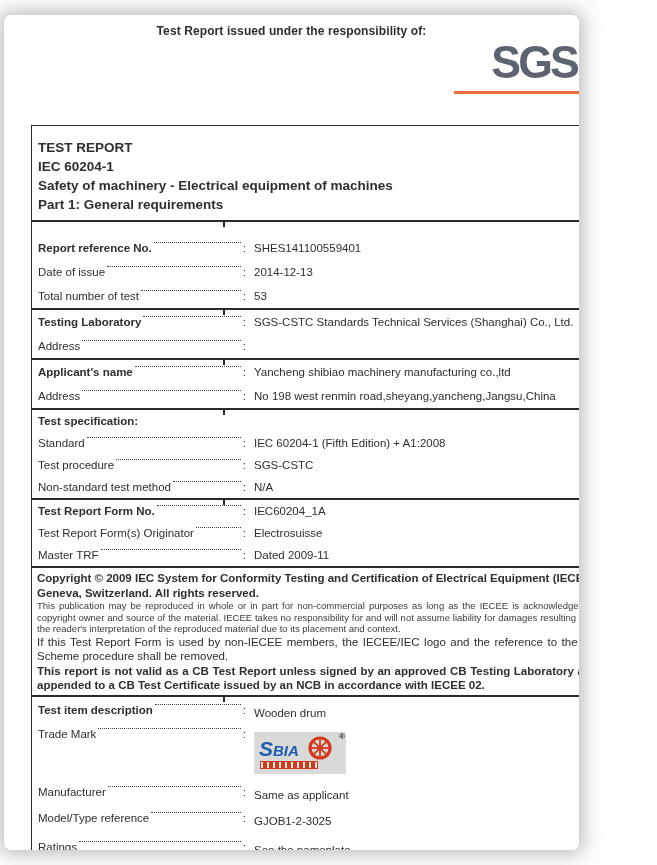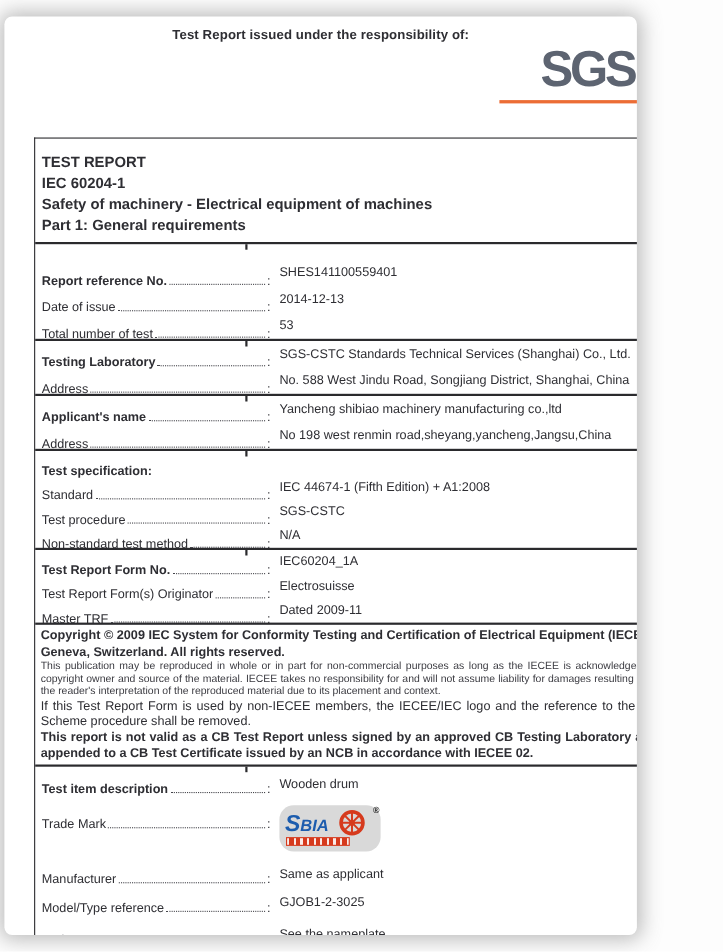--- a/index.html
+++ b/index.html
@@ -43,38 +43,37 @@
     content:"";position:absolute;left:191px;top:0;width:1.6px;height:5px;
     background:var(--line,#2a2a2d);
   }
   .g1{padding-top:14px;}
   .row{display:flex;align-items:center;height:24px;padding-left:6px;font-size:11.5px;box-sizing:border-box;}
   .g4 .row,.g5 .row{height:22px;}
   .g6 .row{height:26px;}
   .g6 .row.tall{height:56px;align-items:flex-start;padding-top:5px;}
   .g6 .row.r3{height:27px;}
   .g6 .row.r4{height:30px;}
-  .lbl{width:208px;display:flex;align-items:flex-end;flex-shrink:0;margin-top:16px;}
+  .lbl{width:208px;display:flex;align-items:flex-start;flex-shrink:0;}
   .lbl .t{white-space:nowrap;}
   .lbl.bold .t{font-weight:bold;}
   .lead{flex:1;min-width:6px;border-bottom:1.5px dotted #45454b;margin:0 1px 3px 2px;}
   .colon{margin-left:1px;}
   .val{padding-left:8px;white-space:nowrap;}
   .g6 .val{transform:translateY(3px);}
   
   .copyright{padding:3px 5px 2px 5px;}
   .copyright p{margin:0;text-align:justify;}
   .c-bold{font-size:11.5px;font-weight:bold;line-height:14.5px;}
   .c-small{font-size:9.5px;line-height:11.5px;color:#3a3a40;}
   .c-norm{font-size:11.5px;line-height:14.5px;}
   
   .tm{
     position:relative;width:92px;height:42px;margin-top:1px;
     background:var(--tm-bg,#d9d9d9);
-    border-radius:13px;
   }
   .tm-text{
     position:absolute;left:5px;top:6px;color:var(--tm-blue,#1c5cae);
     font-style:italic;font-weight:bold;font-size:15px;line-height:1;letter-spacing:0;
   }
   .tm-text .big{font-size:21px;}
   .tm-wheel{position:absolute;right:13px;top:3px;width:26px;height:26px;}
   .tm-banner{
     position:absolute;left:6px;bottom:5px;width:58px;height:8px;
     background:var(--tm-red,#d63a1d);padding:1px;box-sizing:border-box;
@@ -143,21 +142,20 @@
             <span class="colon">:</span>
           </div>
         <div class="val">SGS-CSTC Standards Technical Services (Shanghai) Co., Ltd.</div>
       </div>
       <div class="row">
         <div class="lbl">
             <span class="t">Address</span>
             <span class="lead"></span>
             <span class="colon">:</span>
           </div>
-        <div class="val">No. 588 West Jindu Road, Songjiang District, Shanghai, China</div>
       </div>
     </div>
 
     <div class="group g3 stub">
       <div class="row">
         <div class="lbl bold">
             <span class="t">Applicant's name</span>
             <span class="lead"></span>
             <span class="colon">:</span>
           </div>
@@ -178,21 +176,21 @@
         <div class="lbl bold">
             <span class="t">Test specification:</span>
           </div>
       </div>
       <div class="row">
         <div class="lbl">
             <span class="t">Standard</span>
             <span class="lead"></span>
             <span class="colon">:</span>
           </div>
-        <div class="val">IEC 44674-1 (Fifth Edition) + A1:2008</div>
+        <div class="val">IEC 60204-1 (Fifth Edition) + A1:2008</div>
       </div>
       <div class="row">
         <div class="lbl">
             <span class="t">Test procedure</span>
             <span class="lead"></span>
             <span class="colon">:</span>
           </div>
         <div class="val">SGS-CSTC</div>
       </div>
       <div class="row">

